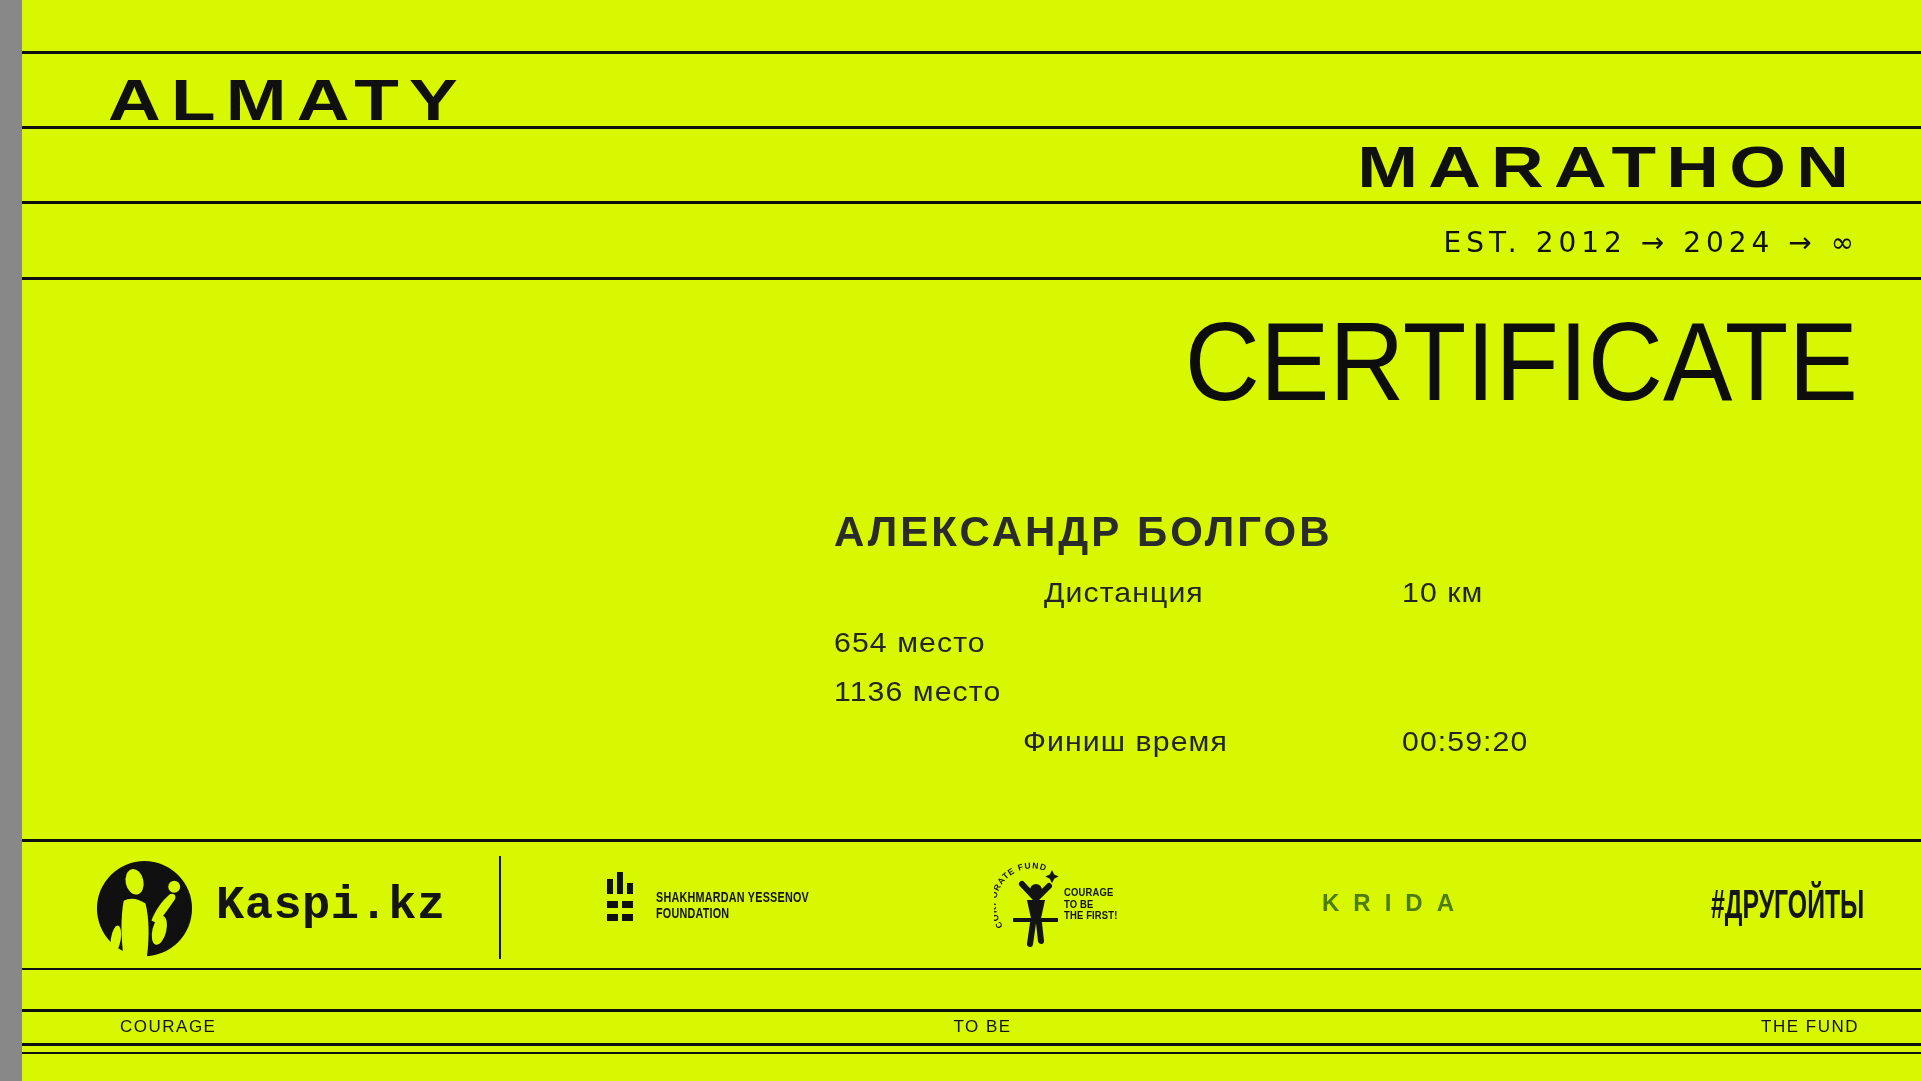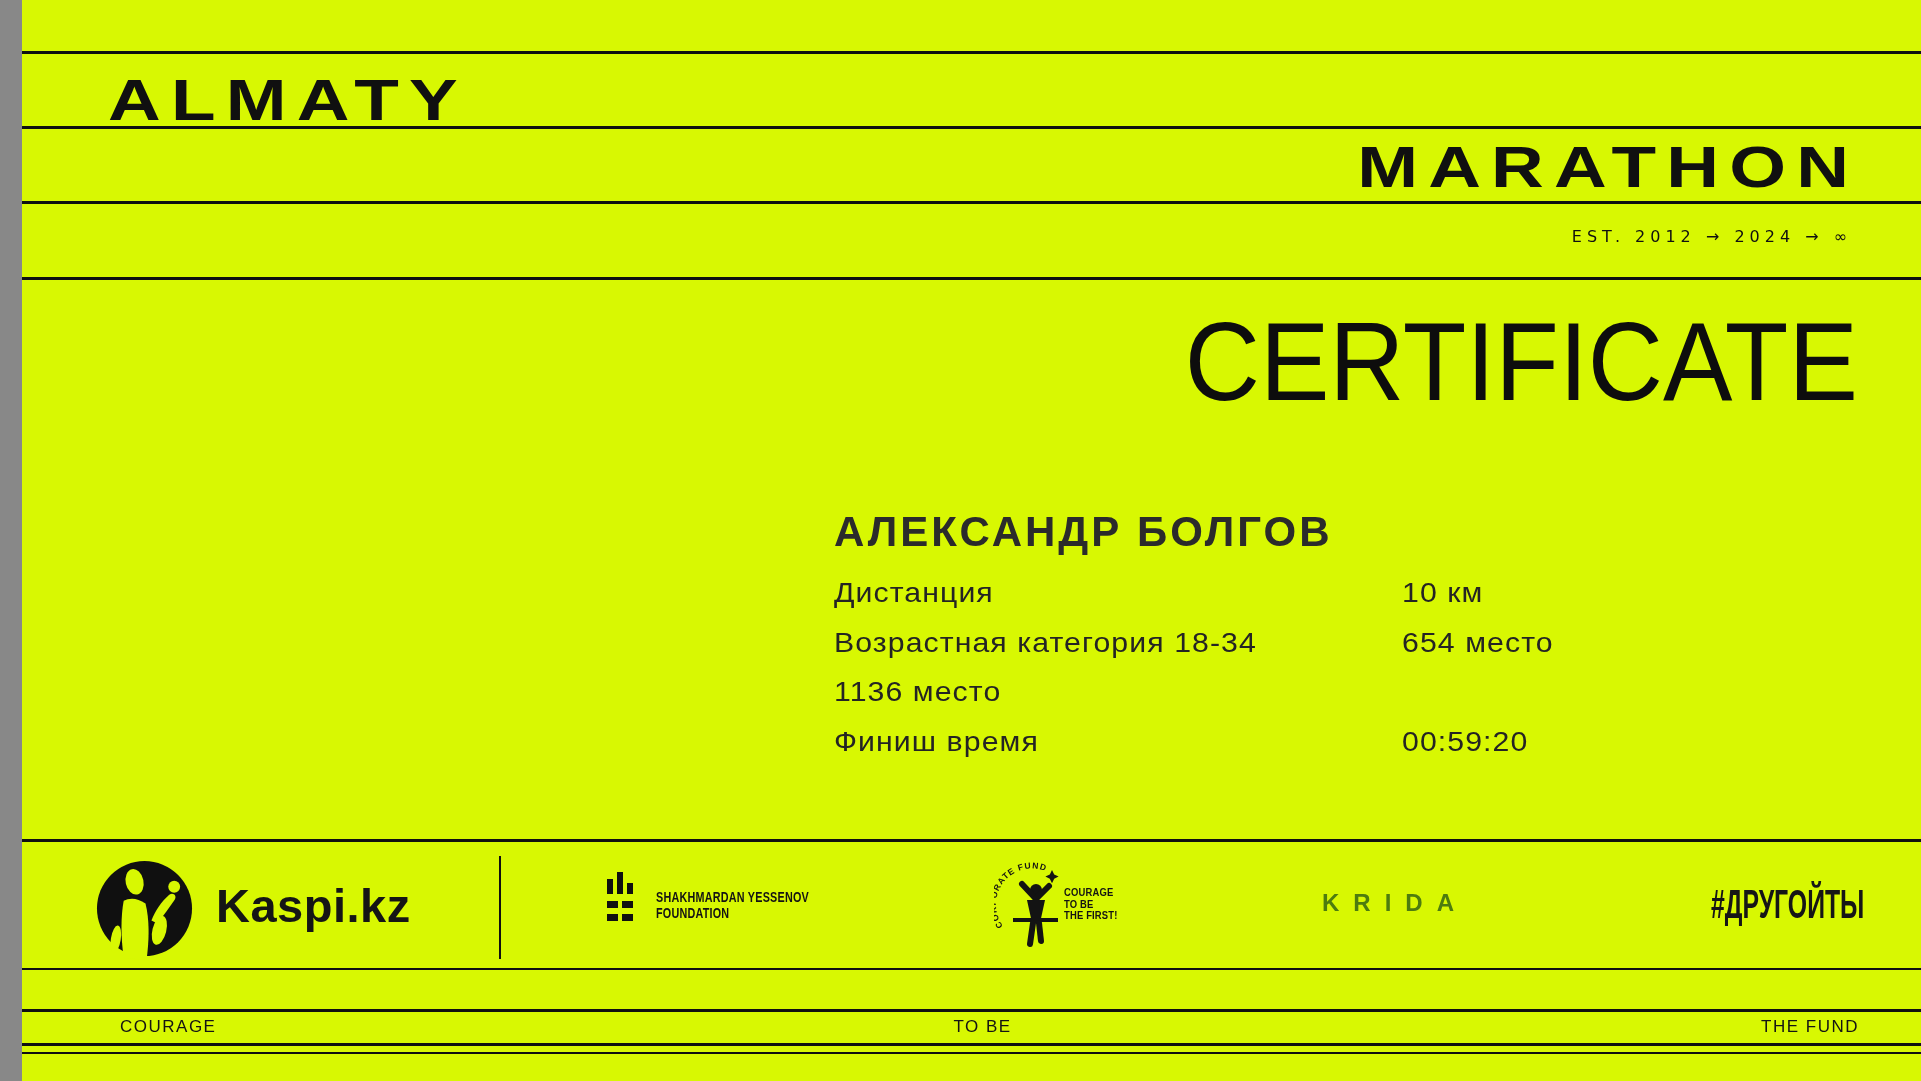--- a/index.html
+++ b/index.html
@@ -24,59 +24,60 @@
     position:absolute;
     font-weight:700;
     font-size:57px;
     line-height:1;
     letter-spacing:8px;
     white-space:nowrap;
   }
   #almaty{left:86px;top:72px;transform:scaleX(1.28);transform-origin:0 50%;}
   #marathon{right:84px;top:139px;transform:scaleX(1.28);transform-origin:100% 50%;}
   #est{
-    position:absolute;right:91px;top:229px;
+    position:absolute;right:84px;top:229px;
     font-family:"DejaVu Sans", sans-serif;
-    font-size:16px;line-height:1;letter-spacing:5px;
+    font-size:28px;line-height:1;letter-spacing:5px;
     font-weight:500;white-space:nowrap;
   }
 
   
   #cert-title{
     position:absolute;right:85px;top:306px;
     font-size:112px;line-height:1;font-weight:400;
     letter-spacing:0px;white-space:nowrap;
     transform:scaleX(0.93);transform-origin:100% 50%;
     color:#0d0d0d;
   }
   #runner-name{
     position:absolute;left:812px;top:511px;
     font-size:42px;font-weight:700;line-height:1;
     letter-spacing:3px;color:#2b2b2b;white-space:nowrap;
   }
   #stats{
     position:absolute;left:812px;top:568px;width:860px;
     color:#242424;
   }
-  .stat-row{display:flex;align-items:center;height:49.8px;}
+  .stat-row{display:flex;align-items:center;height:49.8px;text-align:center;}
   .stat-label{width:568px;}
   .stat-label span,.stat-value span{
     display:inline-block;
     font-size:28px;letter-spacing:1px;line-height:1;
     transform:scaleX(1.08);transform-origin:0 50%;
     white-space:nowrap;
   }
 
   
   #vdivider{position:absolute;left:477px;top:856px;width:2px;height:103px;background:var(--ink);}
   #kaspi-logo{position:absolute;left:73px;top:861px;}
   #kaspi-text{
     position:absolute;left:194px;top:882px;
     font-size:47px;font-weight:700;line-height:1;letter-spacing:0.5px;
     color:#151515;
+    font-family:Liberation Mono, monospace;
   }
   #yessenov-icon{position:absolute;left:585px;top:872px;}
   #yessenov-text{
     position:absolute;left:634px;top:889px;
     font-size:15px;font-weight:700;line-height:16px;letter-spacing:0.3px;
     transform:scaleX(0.72);transform-origin:0 50%;
     white-space:nowrap;color:#131313;
   }
   #corp-logo{position:absolute;left:972px;top:862px;}
   #corp-text{
@@ -128,21 +129,20 @@
 
   <div id="cert-title">CERTIFICATE</div>
   <div id="runner-name">АЛЕКСАНДР БОЛГОВ</div>
 
   <div id="stats">
     <div class="stat-row">
       <div class="stat-label"><span>Дистанция</span></div>
       <div class="stat-value"><span>10 км</span></div>
     </div>
     <div class="stat-row">
-      <div class="stat-label"><span>Возрастная категория 18-34</span></div>
       <div class="stat-value"><span>654 место</span></div>
     </div>
     <div class="stat-row">
       <div class="stat-value"><span>1136 место</span></div>
     </div>
     <div class="stat-row">
       <div class="stat-label"><span>Финиш время</span></div>
       <div class="stat-value"><span>00:59:20</span></div>
     </div>
   </div>

